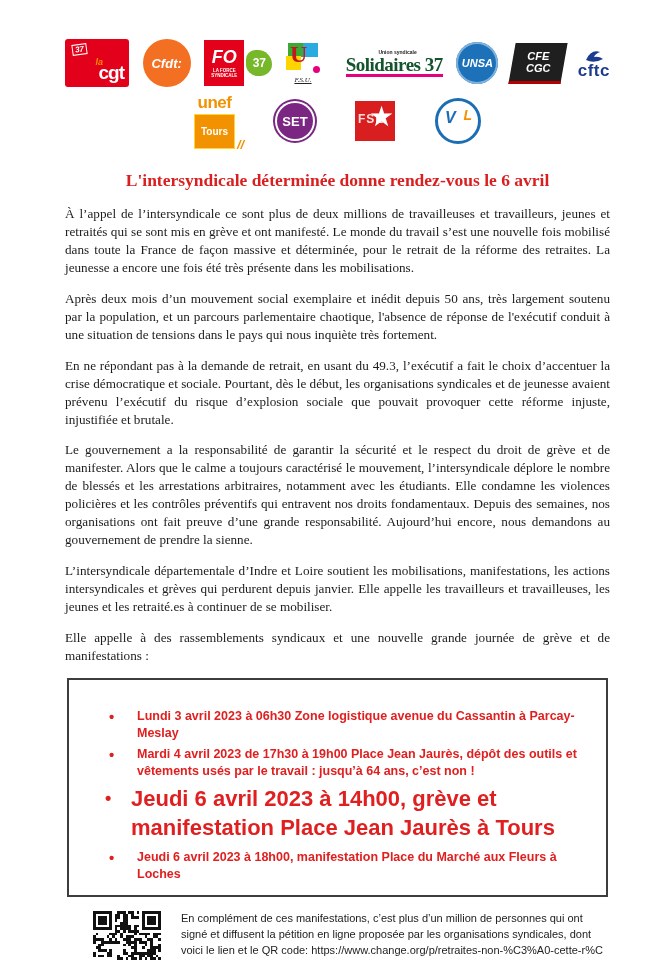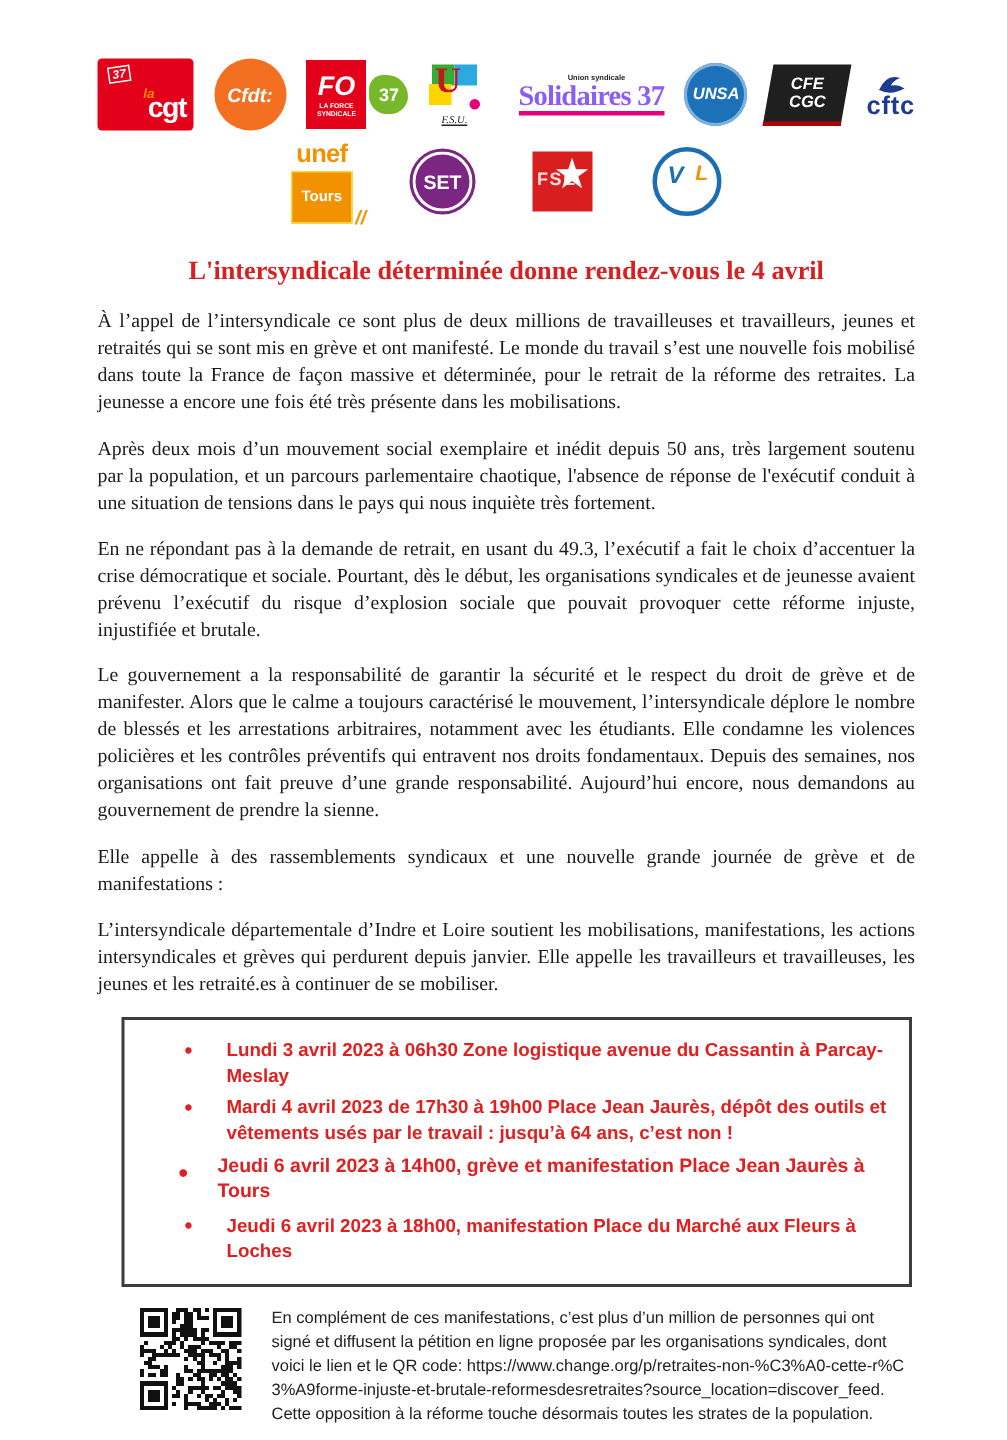--- a/index.html
+++ b/index.html
@@ -34,21 +34,21 @@
   .logo-fsu .b{position:absolute;width:15px;height:14px;}
   .logo-fsu .b1{left:2px;top:0;background:#3aaa35;}
   .logo-fsu .b2{left:17px;top:0;background:#29abe2;}
   .logo-fsu .b3{left:0;top:13px;background:#ffd500;}
   .logo-fsu .u{position:absolute;left:4px;top:-2px;color:#c4161c;font:bold 24px "Liberation Serif",serif;}
   .logo-fsu .dot{position:absolute;right:0;bottom:2px;width:7px;height:7px;border-radius:50%;background:#e6007e;}
   .logo-fsu .cap{font:italic 7px "Liberation Serif",serif;color:#222;margin-top:1px;text-decoration:underline;}
 
   .logo-solidaires{flex-direction:column;align-items:flex-start;}
   .logo-solidaires .cap{font:bold 5px "Liberation Sans",sans-serif;color:#222;align-self:flex-end;margin-right:26px;}
-  .logo-solidaires .main{font:bold 19px "Liberation Serif",serif;color:#8b5cf6;letter-spacing:-0.5px;border-bottom:3px solid var(--solidaires_magenta,#e6007e);line-height:1.05;margin-left:12px;}
+  .logo-solidaires .main{font:bold 19px "Liberation Serif",serif;color:#14532d;letter-spacing:-0.5px;border-bottom:3px solid var(--solidaires_magenta,#e6007e);line-height:1.05;margin-left:12px;}
 
   .logo-unsa{width:42px;height:42px;border-radius:50%;background:var(--unsa_blue,#1d71b8);color:#fff;font:italic bold 11px "Liberation Sans",sans-serif;box-shadow:inset 0 0 0 2px #7fb2dc;}
 
   .logo-cfecgc{width:52px;height:38px;background:#1f1f1f;transform:skewX(-10deg);border-bottom:3px solid #b30000;color:#fff;}
   .logo-cfecgc .t{transform:skewX(10deg);font:italic bold 11px "Liberation Sans",sans-serif;width:30px;text-align:center;line-height:1.1;}
 
   .logo-cftc{flex-direction:column;gap:0;}
   .logo-cftc svg{display:block;}
   .logo-cftc .main{font:bold 17px "Liberation Sans",sans-serif;color:var(--cftc_blue,#1d3c8f);line-height:0.9;letter-spacing:0.5px;}
 
@@ -72,29 +72,29 @@
     margin:26px 0 14px;text-align:center;
     font:bold 17.5px "Liberation Serif",serif;color:var(--title_red,#d91f1f);
   }
   .body-text p{
     margin:13px 0;font-size:13.2px;line-height:1.36;text-align:justify;
   }
 
   
   .event-box{
     border:2px solid var(--box_border,#3d3d3d);
-    margin:4px 2px 12px 16px;padding:8px 10px 9px 6px;
+    margin:4px 2px 12px 2px;padding:24px 10px 9px 6px;
   }
   .event-box ul{list-style:none;margin:0;padding:0;}
   .event-box li{
     position:relative;padding-left:62px;margin:4px 0;
     font:bold 12.5px/1.35 "Liberation Sans",sans-serif;color:var(--bullet_red,#e02020);
   }
   .event-box li::before{content:"\2022";position:absolute;left:34px;top:-1px;font-size:15px;}
-  .event-box li.big{font-size:13px;line-height:1.3;padding-left:56px;margin:6px 0;}
+  .event-box li.big{font-size:22px;line-height:1.3;padding-left:56px;margin:6px 0;}
   .event-box li.big::before{left:30px;top:2px;font-size:18px;}
 
   
   .qr-section{display:flex;align-items:flex-start;gap:20px;margin:14px 0 0 28px;}
   .qr-box{flex:none;width:68px;height:68px;}
   .qr-box svg{width:68px;height:68px;shape-rendering:crispEdges;}
   .qr-text{
     margin:0;font:11px/1.45 "Liberation Sans",sans-serif;color:#222;
     text-align:left;flex:1;
   }
@@ -161,29 +161,29 @@
     <div class="logo logo-fse">
       <span class="letters">FSE</span>
       <span class="star">★</span>
     </div>
     <div class="logo logo-vl">
       <span class="v">V</span>
       <span class="l">L</span>
     </div>
   </div>
 
-  <h1 class="title">L'intersyndicale déterminée donne rendez-vous le 4 avril</h1>
+  <h1 class="title">L'intersyndicale déterminée donne rendez-vous le 6 avril</h1>
 
   <div class="body-text">
     <p>À l’appel de l’intersyndicale ce sont plus de deux millions de travailleuses et travailleurs, jeunes et retraités qui se sont mis en grève et ont manifesté. Le monde du travail s’est une nouvelle fois mobilisé dans toute la France de façon massive et déterminée, pour le retrait de la réforme des retraites. La jeunesse a encore une fois été très présente dans les mobilisations.</p>
     <p>Après deux mois d’un mouvement social exemplaire et inédit depuis 50 ans, très largement soutenu par la population, et un parcours parlementaire chaotique, l'absence de réponse de l'exécutif conduit à une situation de tensions dans le pays qui nous inquiète très fortement.</p>
     <p>En ne répondant pas à la demande de retrait, en usant du 49.3, l’exécutif a fait le choix d’accentuer la crise démocratique et sociale. Pourtant, dès le début, les organisations syndicales et de jeunesse avaient prévenu l’exécutif du risque d’explosion sociale que pouvait provoquer cette réforme injuste, injustifiée et brutale.</p>
     <p>Le gouvernement a la responsabilité de garantir la sécurité et le respect du droit de grève et de manifester. Alors que le calme a toujours caractérisé le mouvement, l’intersyndicale déplore le nombre de blessés et les arrestations arbitraires, notamment avec les étudiants. Elle condamne les violences policières et les contrôles préventifs qui entravent nos droits fondamentaux. Depuis des semaines, nos organisations ont fait preuve d’une grande responsabilité. Aujourd’hui encore, nous demandons au gouvernement de prendre la sienne.</p>
+    <p>L’intersyndicale départementale d’Indre et Loire soutient les mobilisations, manifestations, les actions intersyndicales et grèves qui perdurent depuis janvier. Elle appelle les travailleurs et travailleuses, les jeunes et les retraité.es à continuer de se mobiliser.</p>
     <p>Elle appelle à des rassemblements syndicaux et une nouvelle grande journée de grève et de manifestations :</p>
-    <p>L’intersyndicale départementale d’Indre et Loire soutient les mobilisations, manifestations, les actions intersyndicales et grèves qui perdurent depuis janvier. Elle appelle les travailleurs et travailleuses, les jeunes et les retraité.es à continuer de se mobiliser.</p>
   </div>
 
   <div class="event-box">
     <ul>
       <li>Lundi 3 avril 2023 à 06h30 Zone logistique avenue du Cassantin à Parcay-Meslay</li>
       <li>Mardi 4 avril 2023 de 17h30 à 19h00 Place Jean Jaurès, dépôt des outils et vêtements usés par le travail : jusqu’à 64 ans, c’est non !</li>
       <li class="big">Jeudi 6 avril 2023 à 14h00, grève et manifestation Place Jean Jaurès à Tours</li>
       <li>Jeudi 6 avril 2023 à 18h00, manifestation Place du Marché aux Fleurs à Loches</li>
     </ul>
   </div>

